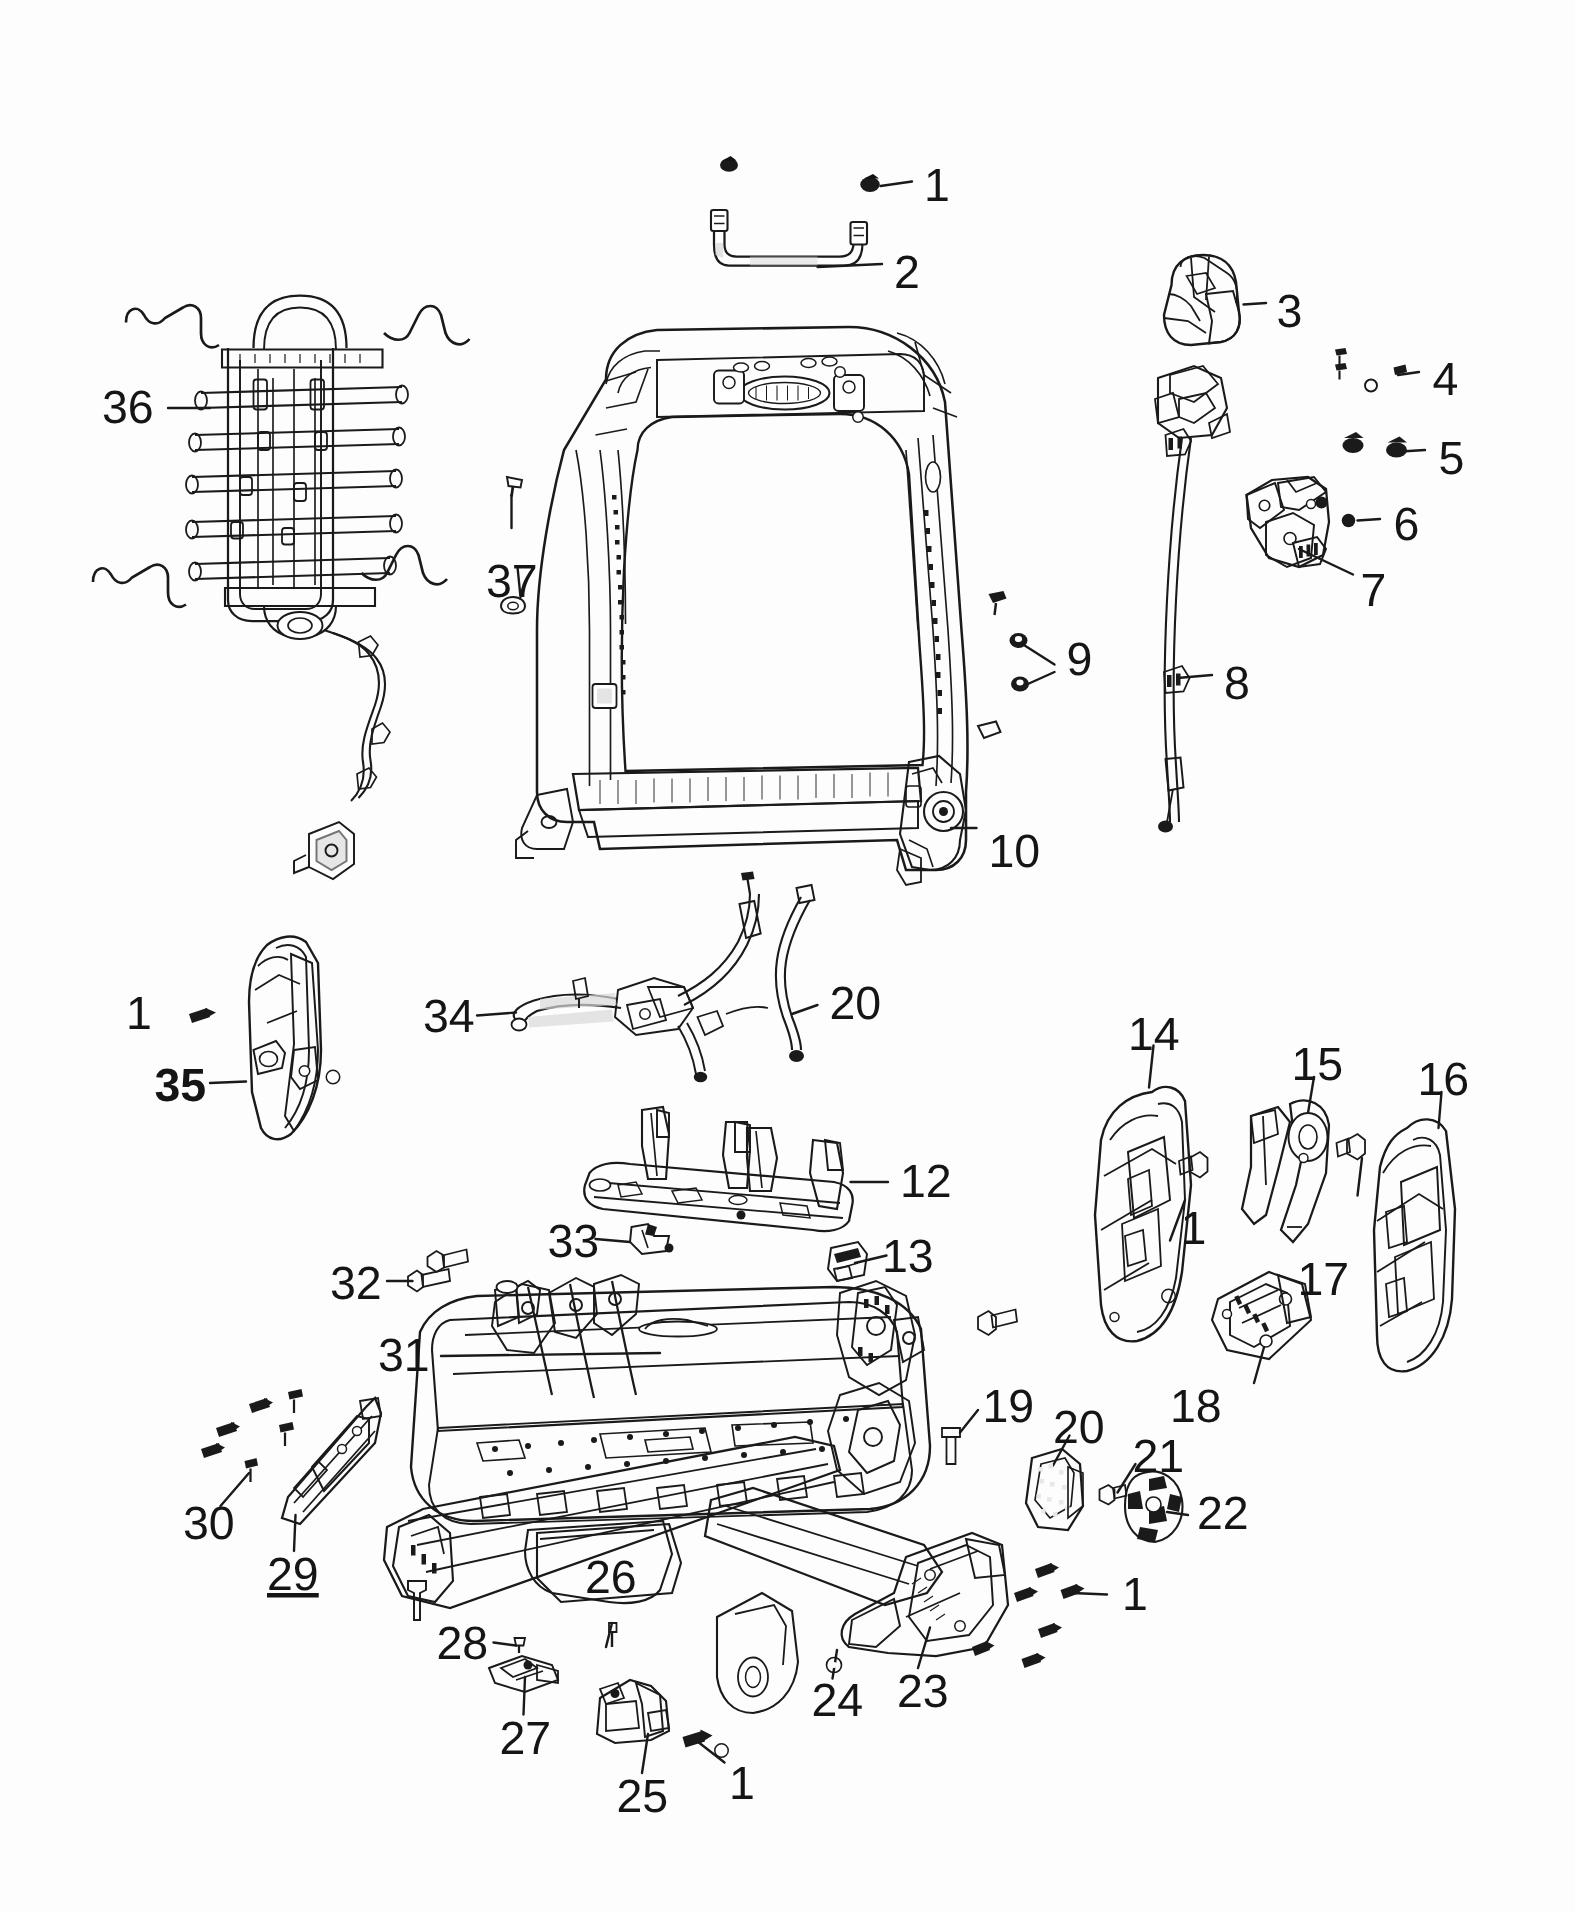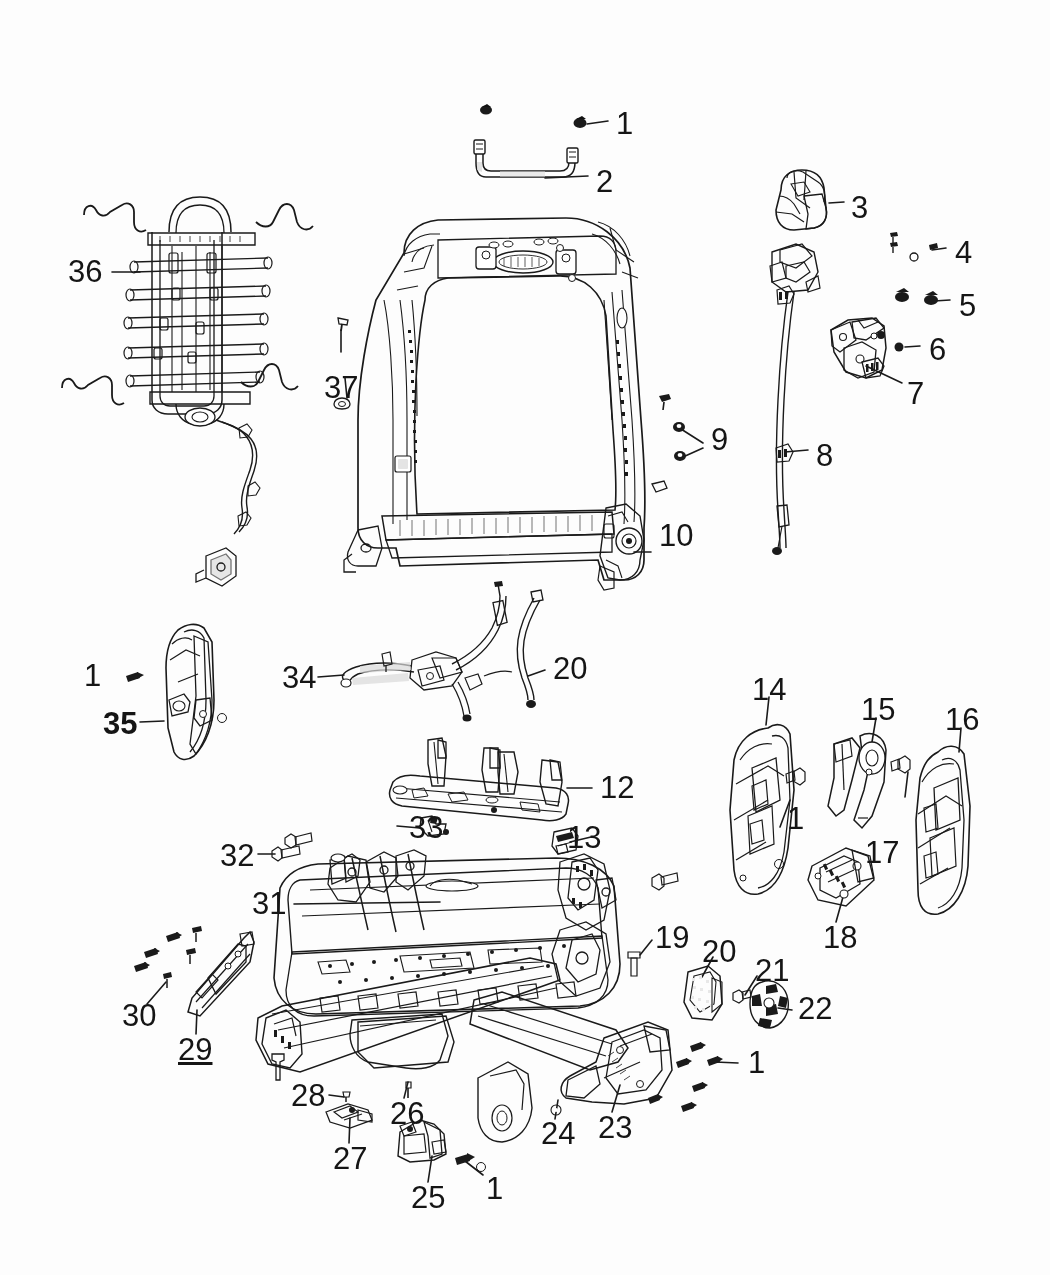--- a/index.html
+++ b/index.html
@@ -856,45 +856,45 @@
 
 <div class="callout" style="left:616px;top:108px;">1</div>
 <div class="callout" style="left:596px;top:166px;">2</div>
 <div class="callout" style="left:851px;top:192px;">3</div>
 <div class="callout" style="left:955px;top:237px;">4</div>
 <div class="callout" style="left:959px;top:290px;">5</div>
 <div class="callout" style="left:929px;top:334px;">6</div>
 <div class="callout" style="left:907px;top:378px;">7</div>
 <div class="callout" style="left:816px;top:440px;">8</div>
 <div class="callout" style="left:711px;top:424px;">9</div>
-<div class="callout" style="left:659px;top:520px;">10</div>
+<div class="callout" style="left:659px;top:552px;">10</div>
 <div class="callout" style="left:553px;top:653px;">20</div>
 <div class="callout" style="left:580px;top:772px;margin-left:20px;">12</div>
-<div class="callout" style="left:567px;top:822px;">13</div>
+<div class="callout" style="left:588px;top:822px;">13</div>
 <div class="callout" style="left:752px;top:674px;">14</div>
 <div class="callout" style="left:861px;top:694px;">15</div>
 <div class="callout" style="left:945px;top:704px;">16</div>
 <div class="callout" style="left:865px;top:797px;margin-top:40px;">17</div>
-<div class="callout" style="left:823px;top:922px;">18</div>
+<div class="callout" style="left:780px;top:922px;">18</div>
 <div class="callout" style="left:655px;top:922px;">19</div>
 <div class="callout" style="left:702px;top:936px;">20</div>
 <div class="callout" style="left:755px;top:955px;">21</div>
 <div class="callout" style="left:798px;top:993px;">22</div>
 <div class="callout" style="left:598px;top:1112px;">23</div>
 <div class="callout" style="left:541px;top:1118px;">24</div>
 <div class="callout" style="left:411px;top:1182px;">25</div>
 <div class="callout" style="left:486px;top:1173px;">1</div>
-<div class="callout" style="left:390px;top:1098px;">26</div>
+<div class="callout" style="left:390px;top:1036px;">26</div>
 <div class="callout" style="left:333px;top:1143px;">27</div>
 <div class="callout" style="left:291px;top:1080px;">28</div>
 <div class="callout" style="left:178px;top:1034px;text-decoration:underline;">29</div>
 <div class="callout" style="left:122px;top:1000px;">30</div>
 <div class="callout" style="left:252px;top:888px;">31</div>
 <div class="callout" style="left:220px;top:840px;">32</div>
-<div class="callout" style="left:365px;top:812px;margin-left:44px;">33</div>
+<div class="callout" style="left:365px;top:812px;">33</div>
 <div class="callout" style="left:282px;top:662px;">34</div>
 <div class="callout" style="left:103px;top:708px;font-weight:bold;">35</div>
 <div class="callout" style="left:84px;top:660px;">1</div>
 <div class="callout" style="left:68px;top:256px;">36</div>
 <div class="callout" style="left:324px;top:372px;">37</div>
 <div class="callout" style="left:787px;top:803px;">1</div>
 <div class="callout" style="left:748px;top:1047px;">1</div>
 
 </div>
 

